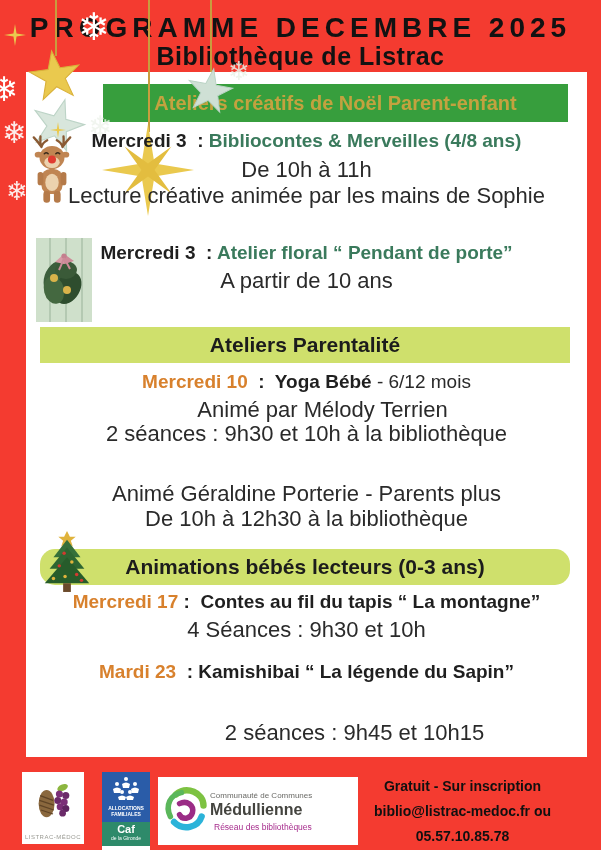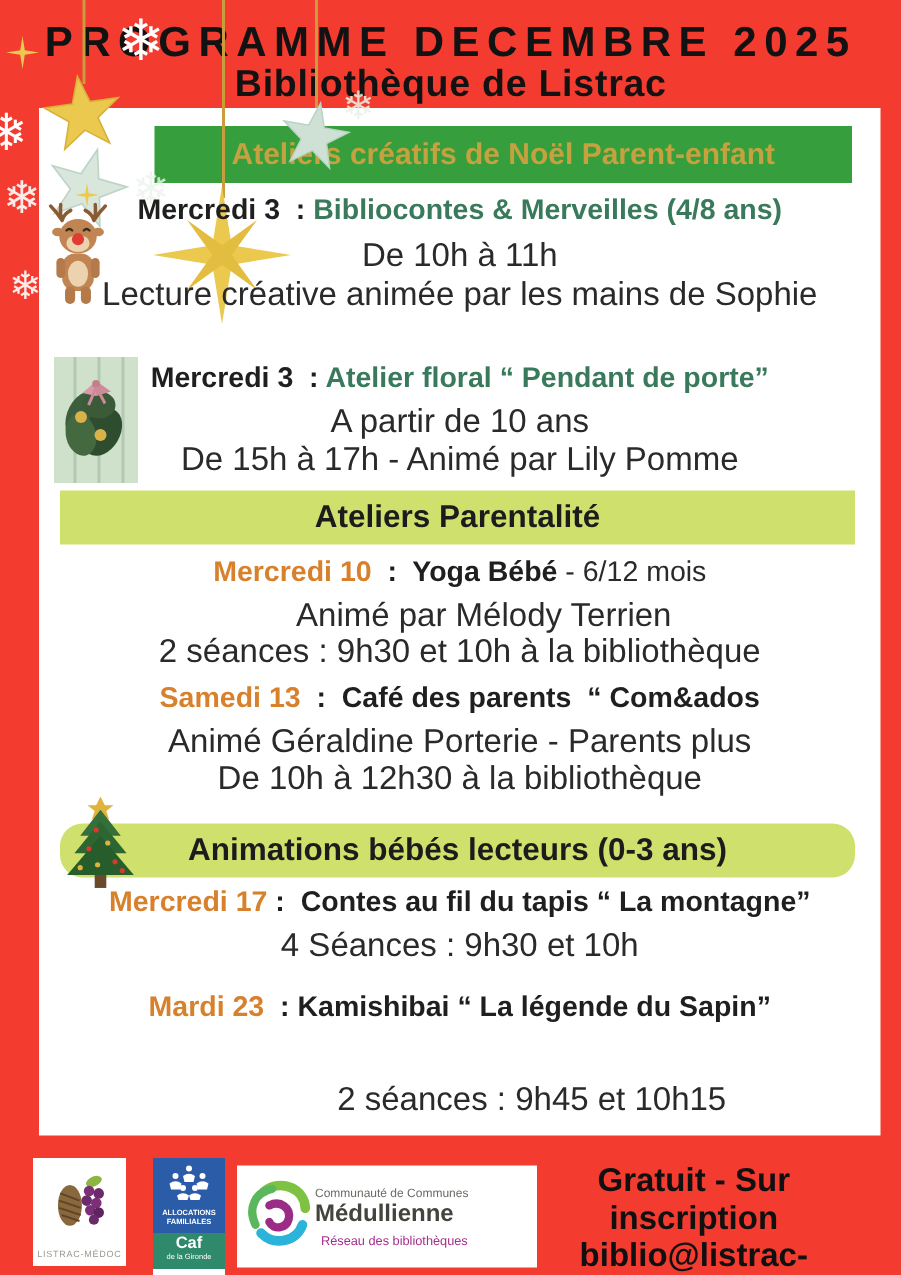--- a/index.html
+++ b/index.html
@@ -24,21 +24,21 @@
   .t-green{color:var(--event-green,#3a7a5c);}
   .t-black{color:#1f1f1f;}
   .t-reg{font-weight:400;color:#2a2a2a;}
   .sep{color:#1f1f1f;}
   .string{position:absolute;width:2px;background:#c89d3e;z-index:4;}
   .snow{position:absolute;font-family:"DejaVu Sans",sans-serif;z-index:4;line-height:1;}
   .decor{position:absolute;z-index:4;}
   .img{position:absolute;z-index:5;}
   .wreath-box{background:#cfe0cb;overflow:hidden;}
   .logo-box{position:absolute;background:#ffffff;z-index:2;overflow:hidden;}
-  .contact-line{width:100%;text-align:center;font-weight:700;font-size:22px;color:#101010;line-height:25px;}
+  .contact-line{width:100%;text-align:center;font-weight:700;font-size:14px;color:#101010;line-height:25px;}
   .caf-top{position:absolute;left:0;top:0;width:100%;height:50px;background:#2a5ca8;text-align:center;}
   .caf-txt{color:#ffffff;font-size:5px;font-weight:700;line-height:6px;}
   .caf-bottom{position:absolute;left:0;top:50px;width:100%;height:24px;background:#2e8a6a;text-align:center;color:#fff;}
   .caf-name{font-size:11px;font-weight:700;line-height:12px;margin-top:1px;}
   .caf-sub{font-size:5px;line-height:6px;}
   .med-l1{position:absolute;left:52px;top:14px;font-size:8px;color:#6a6a66;}
   .med-l2{position:absolute;left:52px;top:24px;font-size:16px;font-weight:700;color:#44443f;}
   .med-l3{position:absolute;left:56px;top:45px;font-size:8.5px;color:#a62c8c;}
   .listrac-label{position:absolute;left:0;bottom:4px;width:100%;text-align:center;font-size:6px;
           letter-spacing:0.5px;color:#9a9a93;}
@@ -131,35 +131,31 @@
         <circle cx="28" cy="18" r="2.6" fill="#c47f8e"></circle>
         <path d="M28,20 q-3,8 -5,12 M28,20 q4,7 6,11" stroke="#cd8a98" stroke-width="2" fill="none"></path>
       </g>
     </svg>
   </div>
 
   <div class="line evt-title" style="top:242px;">
     <span class="d-black">Mercredi 3</span><span class="sep">  : </span><span class="t-green">Atelier floral “ Pendant de porte”</span>
   </div>
   <div class="line" style="top:268px;">A partir de 10 ans</div>
-  <div class="line" style="top:293px;">De 15h à 17h - Animé par Lily Pomme</div>
 
   <div class="banner-light" style="top:327px;">
     <span>Ateliers Parentalité</span>
   </div>
 
   <div class="line evt-title" style="top:371px;">
     <span class="d-orange">Mercredi 10</span><span class="sep">  :  </span><span class="t-black">Yoga Bébé</span><span class="t-reg"> - 6/12 mois</span>
   </div>
   <div class="line" style="top:397px;padding-left:16px;">Animé par Mélody Terrien</div>
   <div class="line" style="top:421px;">2 séances  : 9h30 et 10h à la bibliothèque</div>
 
-  <div class="line evt-title" style="top:455px;">
-    <span class="d-orange">Samedi 13</span><span class="sep">  :  </span><span class="t-black">Café des parents  “ Com&amp;ados</span>
-  </div>
   <div class="line" style="top:481px;">Animé Géraldine Porterie - Parents plus</div>
   <div class="line" style="top:506px;">De 10h à 12h30  à la bibliothèque</div>
 
   <div class="banner-light" style="top:549px;border-radius:15px;">
     <span>Animations bébés lecteurs (0-3 ans)</span>
   </div>
 
   <svg class="img" style="left:38px;top:530px;z-index:5;" width="58" height="64" viewBox="0 0 60 66">
     <polygon points="30,1 33,7 39,7 34,11 36,17 30,13 24,17 26,11 21,7 27,7" fill="#e0b33c"></polygon>
     <polygon points="30,10 44,28 16,28" fill="#35703a"></polygon>

